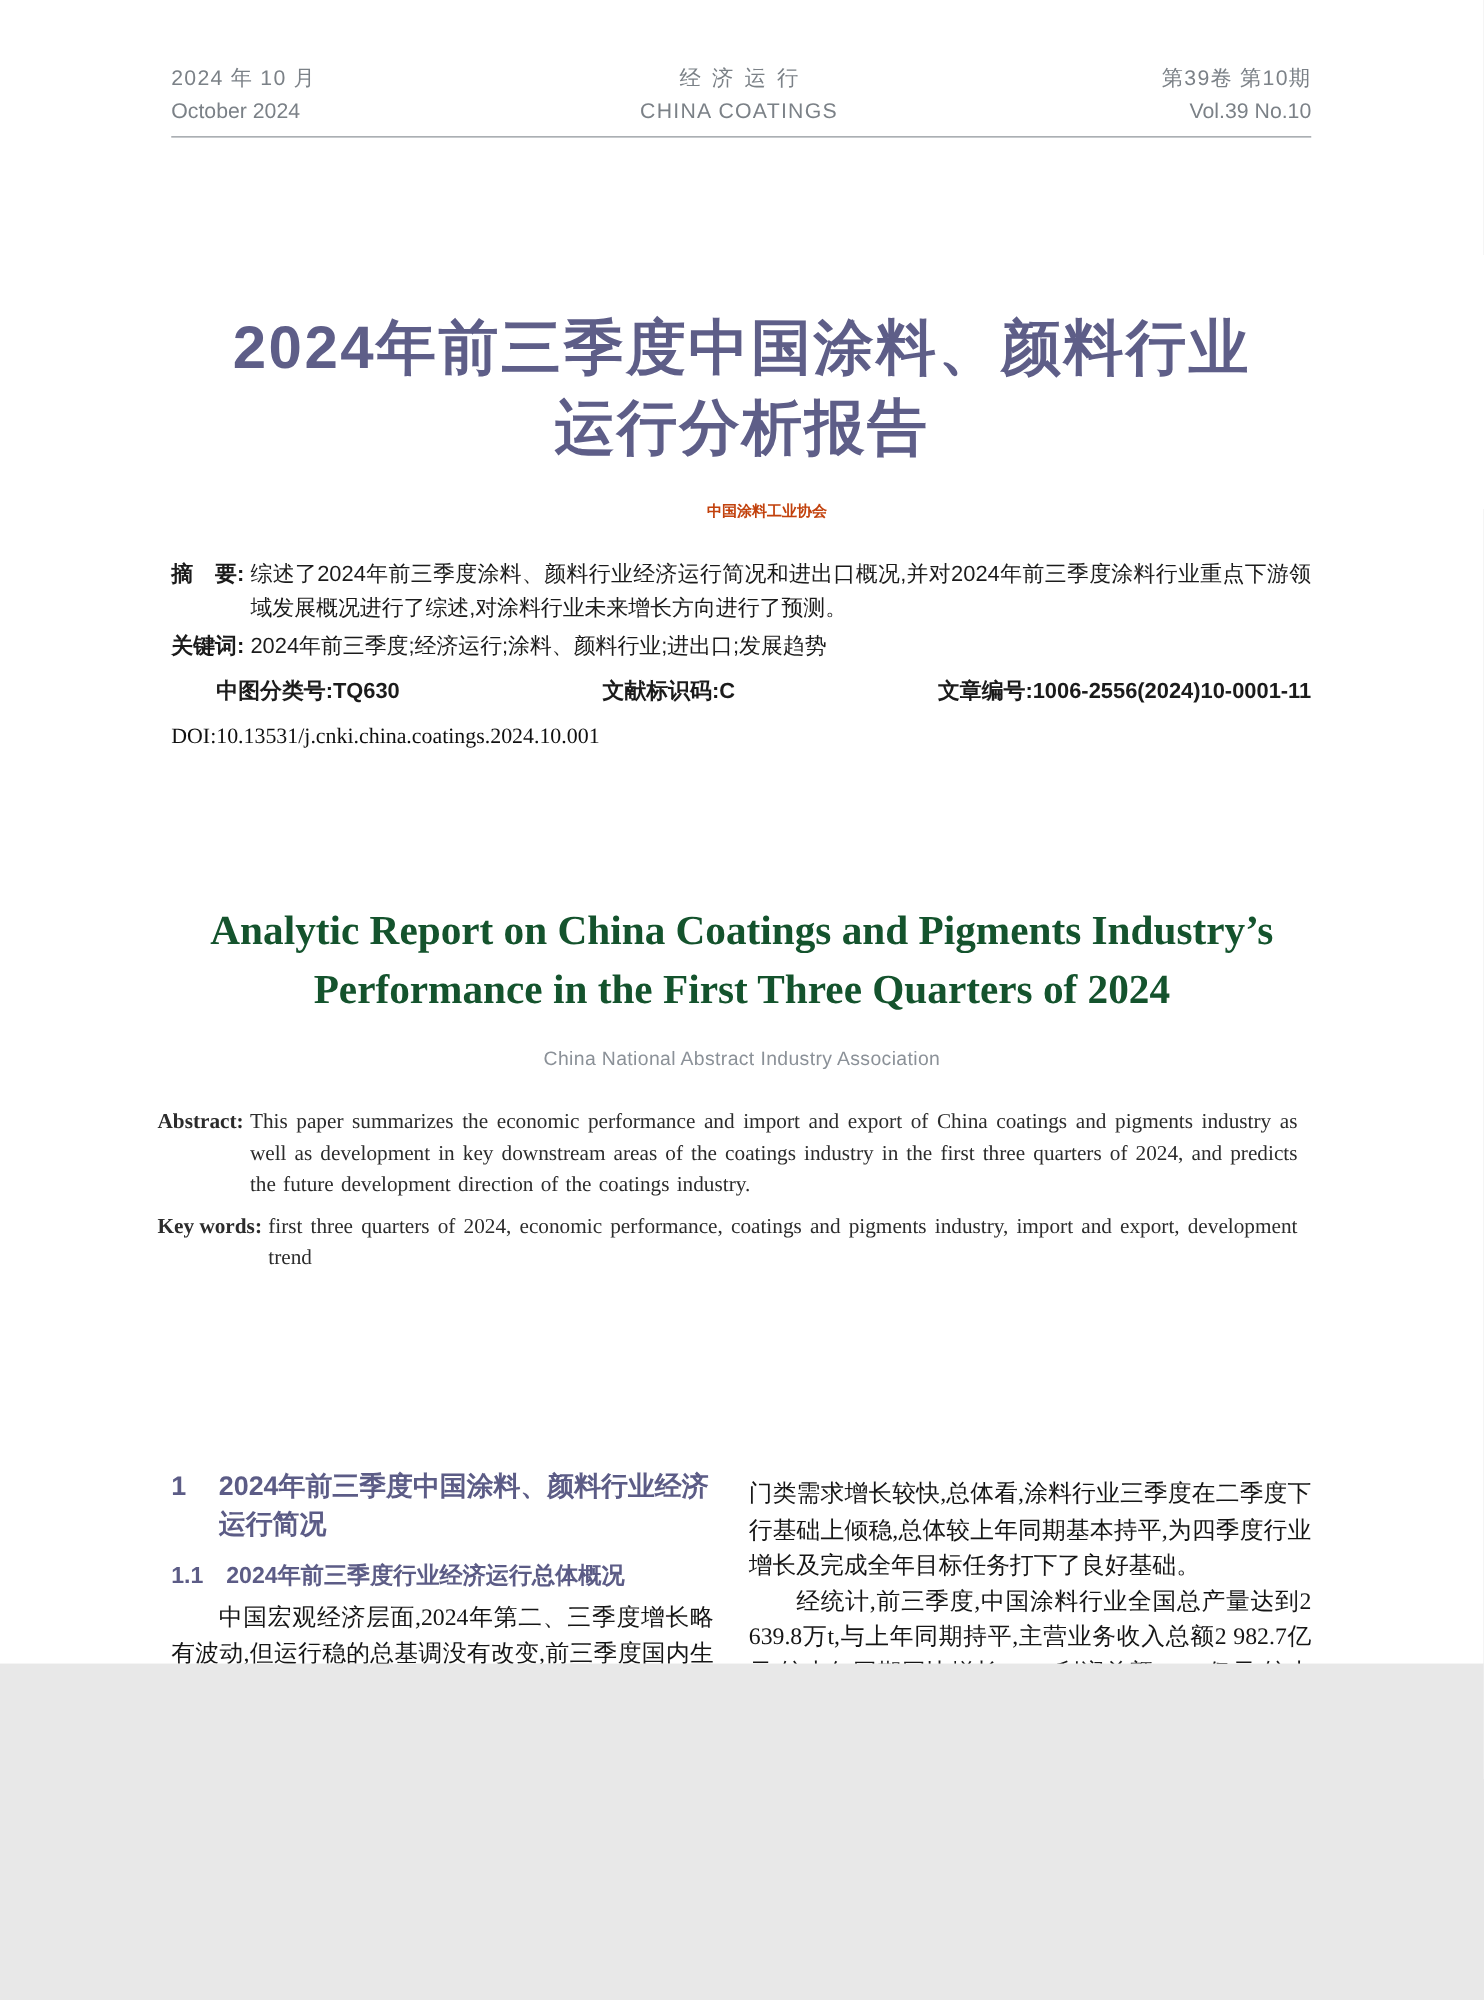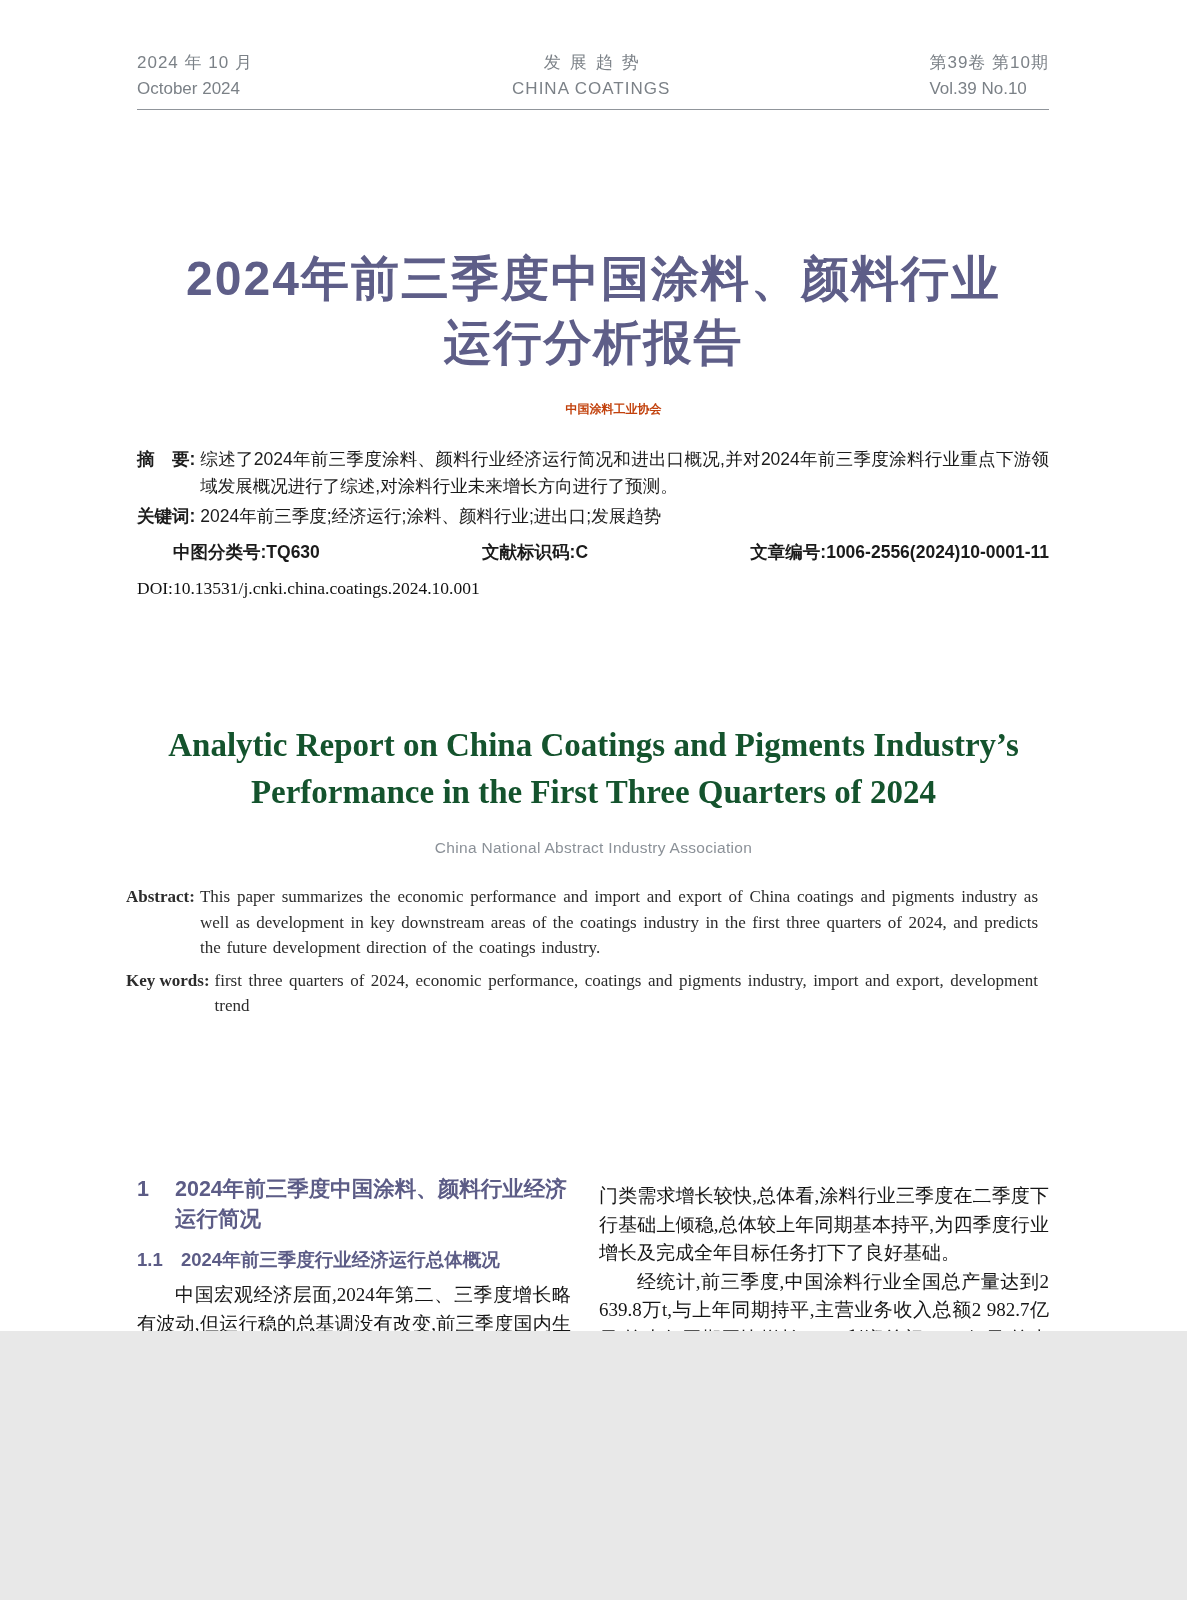--- a/index.html
+++ b/index.html
@@ -10,21 +10,21 @@
     font-family:"Liberation Sans", sans-serif; color:#1b1b1b;
   }
   
   .header {
     position:absolute; top:50px; left:137px; width:912px;
     display:flex; justify-content:space-between; align-items:flex-end;
     color:#7b8187; font-size:17px; line-height:26px;
     padding-bottom:7px; border-bottom:1.5px solid #90959b;
   }
   .h-center { text-align:center; }
-  .h-right  { }
+  .h-right  { text-align:right; }
   .h-cn { letter-spacing:1px; }
   .h-center .h-cn { letter-spacing:9px; text-indent:9px; }
   .h-center .h-en { letter-spacing:1px; }
 
   
   .title-cn {
     position:absolute; top:247px; left:0; width:100%; text-align:center;
     font-weight:bold; font-size:48px; line-height:64px; letter-spacing:2px;
     color:#5e5e88;
   }
@@ -119,21 +119,21 @@
 <body>
 
 <div class="page">
 
   <div class="header">
     <div class="h-left">
       <div class="h-cn">2024 年 10 月</div>
       <div class="h-en">October 2024</div>
     </div>
     <div class="h-center">
-      <div class="h-cn">发展趋势</div>
+      <div class="h-cn">经济运行</div>
       <div class="h-en">CHINA COATINGS</div>
     </div>
     <div class="h-right">
       <div class="h-cn">第39卷 第10期</div>
       <div class="h-en">Vol.39 No.10</div>
     </div>
   </div>
 
   <div class="title-cn">
     <div>2024年前三季度中国涂料、颜料行业</div>

